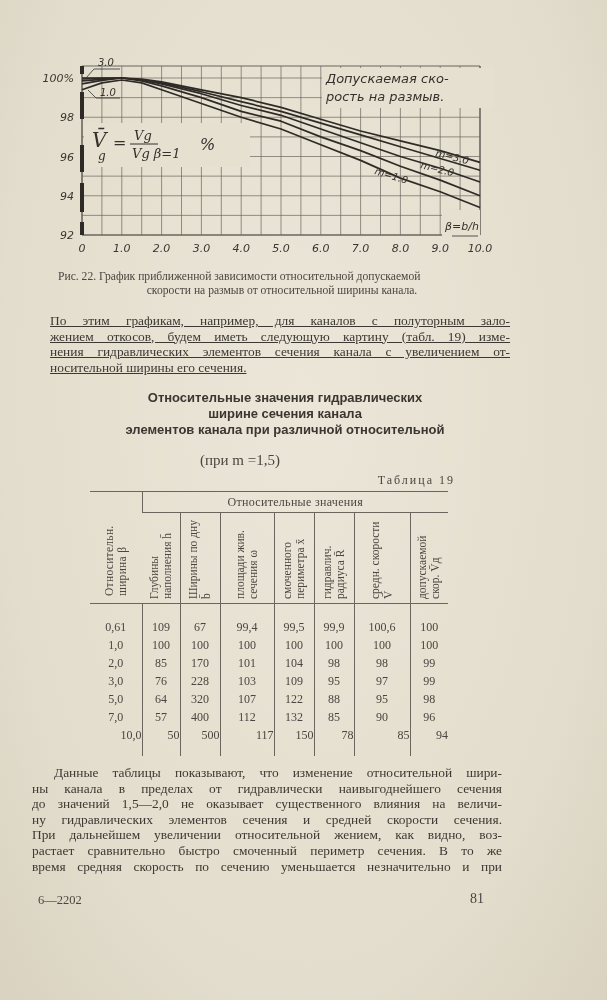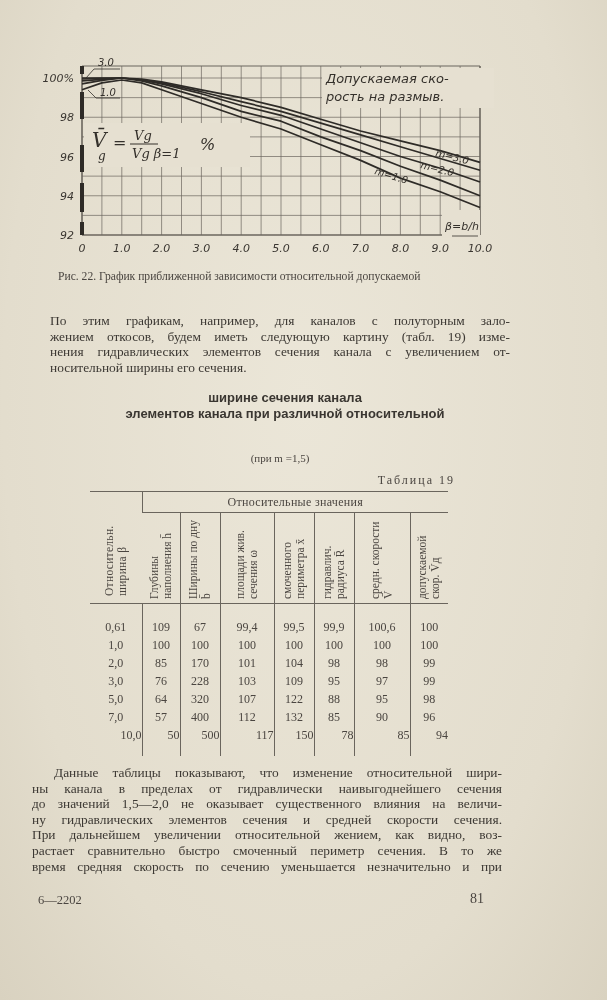--- a/index.html
+++ b/index.html
@@ -8,26 +8,26 @@
   .page{position:absolute;left:0;top:0;width:607px;height:1000px;
         background:radial-gradient(ellipse at 50% 40%,#ebe6d8 0%,#e3ddcd 70%,#d9d2c0 100%);}
   .chart-wrap{position:absolute;left:40px;top:52px;width:470px;height:215px;}
   .chart-svg{position:absolute;left:0;top:0;}
   .caption{position:absolute;left:58px;top:270px;width:448px;font-size:11.6px;line-height:14px;
            color:#4a4540;text-align:justify;}
   .caption .l2{display:block;text-align:center;}
   .para{position:absolute;font-size:13.4px;line-height:15.6px;color:#3c3833;}
   .para span{display:block;white-space:nowrap;text-align:justify;text-align-last:justify;}
   .para span.last{text-align-last:left;}
-  .p1{left:50px;top:313px;width:460px;}
+  .p1{left:50px;top:313px;width:460px;text-decoration:underline;}
   .p2{left:32px;top:765px;width:470px;}
   .tbl-title{position:absolute;left:95px;top:390px;width:380px;text-align:center;
              font-family:"Liberation Sans","DejaVu Sans",sans-serif;font-weight:bold;
              font-size:13px;line-height:16px;color:#3a3631;}
-  .tbl-sub{position:absolute;left:200px;top:452px;width:160px;text-align:center;font-size:11px;color:#4a4540;}
+  .tbl-sub{position:absolute;left:200px;top:452px;width:160px;font-size:15px;color:#4a4540;}
   .tbl-label{position:absolute;left:370px;top:473px;width:85px;text-align:right;font-size:12px;letter-spacing:2px;color:#4a4540;}
   table.data{position:absolute;left:90px;top:491px;width:358px;border-collapse:collapse;
              font-size:12px;color:#4a4540;}
   table.data th{border-left:1px solid #6a655d;font-weight:normal;padding:0;vertical-align:bottom;}
   table.data th:first-child{border-left:none;}
   table.data thead tr.top th{border-top:1px solid #6a655d;height:20px;font-size:12px;letter-spacing:0.3px;}
   table.data thead tr.hdr th{border-top:1px solid #6a655d;height:90px;border-bottom:1px solid #6a655d;}
   .vt{writing-mode:vertical-rl;transform:rotate(180deg);font-size:11.5px;line-height:13px;
       text-align:left;display:inline-block;height:84px;white-space:normal;}
   table.data td{border-left:1px solid #6a655d;text-align:center;height:18px;padding:0;}
@@ -133,30 +133,32 @@
       <text x="380" y="116" transform="rotate(14 380 116)" font-family="DejaVu Sans, sans-serif" font-style="italic" font-size="10" fill="#34302b">m=2.0</text>
       <text x="334" y="122" transform="rotate(17 334 122)" font-family="DejaVu Sans, sans-serif" font-style="italic" font-size="10" fill="#34302b">m=1.0</text>
       <rect x="402" y="158" width="38" height="28" fill="#e6e0d1"></rect>
       <text x="405" y="178" font-family="DejaVu Sans, sans-serif" font-style="italic" font-size="11" fill="#34302b">β=b/h</text>
       <line x1="412" y1="184" x2="438" y2="184" stroke="#34302b" stroke-width="0.8"></line>
     </svg>
   </div>
 
   <div class="caption">
     <span>Рис. 22. График приближенной зависимости относительной допускаемой</span>
+    <span class="l2">скорости на размыв от относительной ширины канала.</span>
   </div>
 
   <div class="para p1">
     <span>По этим графикам, например, для каналов с полуторным зало-</span>
     <span>жением откосов, будем иметь следующую картину (табл. 19) изме-</span>
     <span>нения гидравлических элементов сечения канала с увеличением от-</span>
     <span class="last">носительной ширины его сечения.</span>
   </div>
 
   <div class="tbl-title">
+    <div>Относительные значения гидравлических</div>
     <div>ширине сечения канала</div>
     <div>элементов канала при различной относительной</div>
   </div>
   <div class="tbl-sub">(при m =1,5)</div>
   <div class="tbl-label">Таблица 19</div>
 
   <table class="data">
     <colgroup>
       <col style="width:52px">
         <col style="width:38px">

